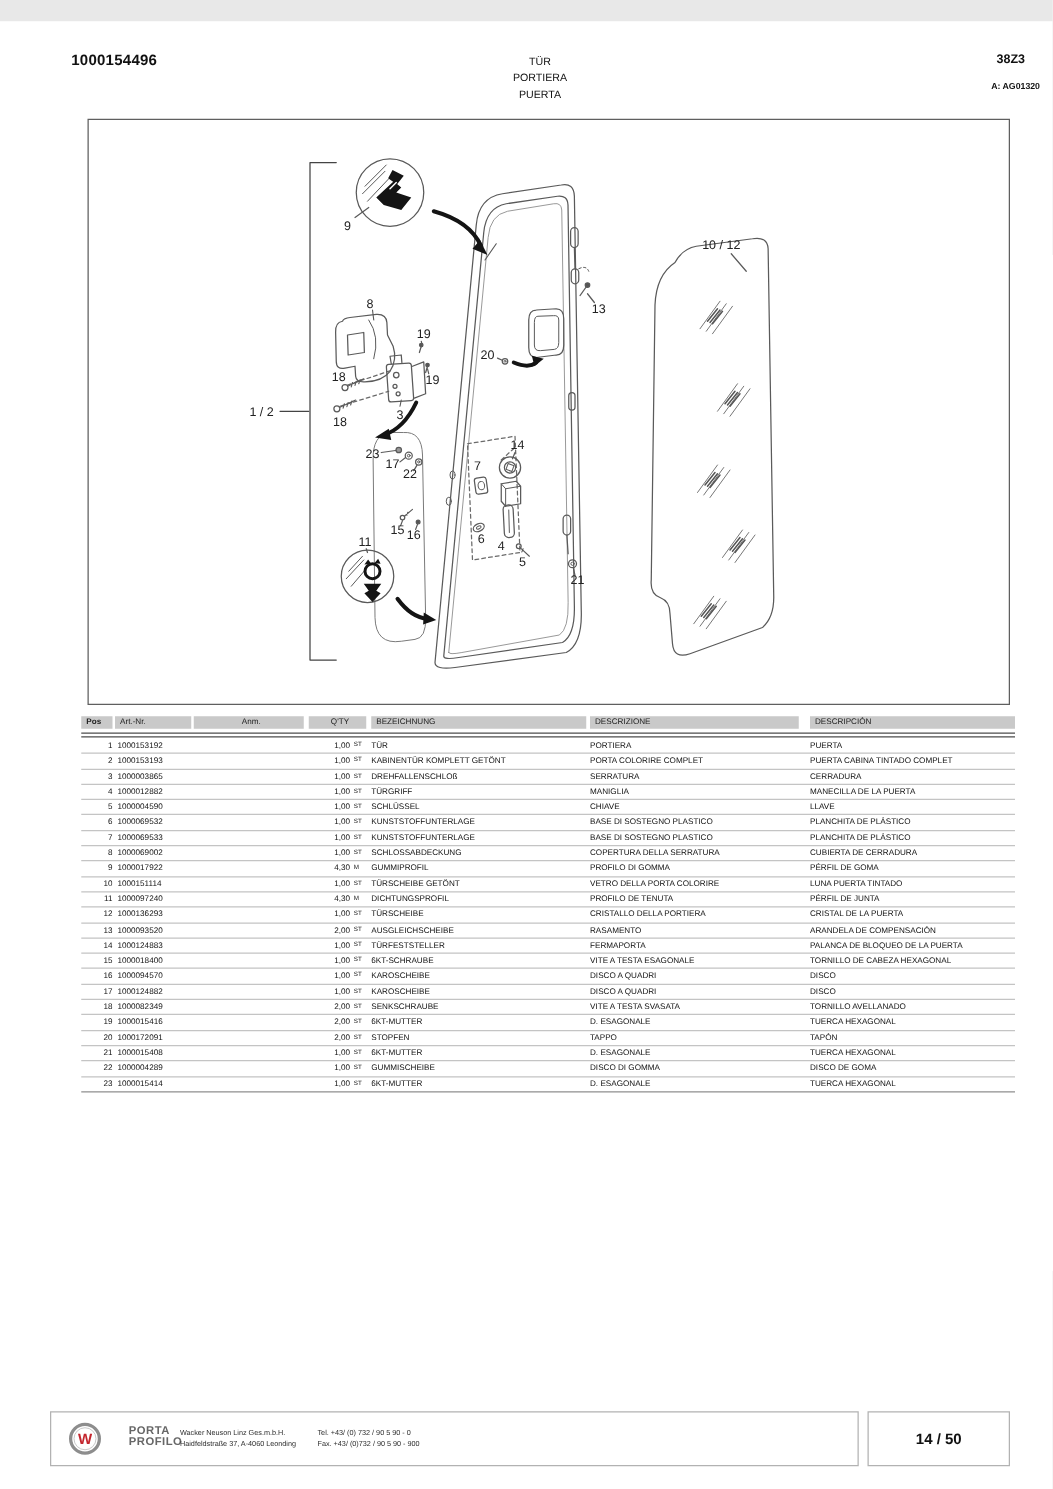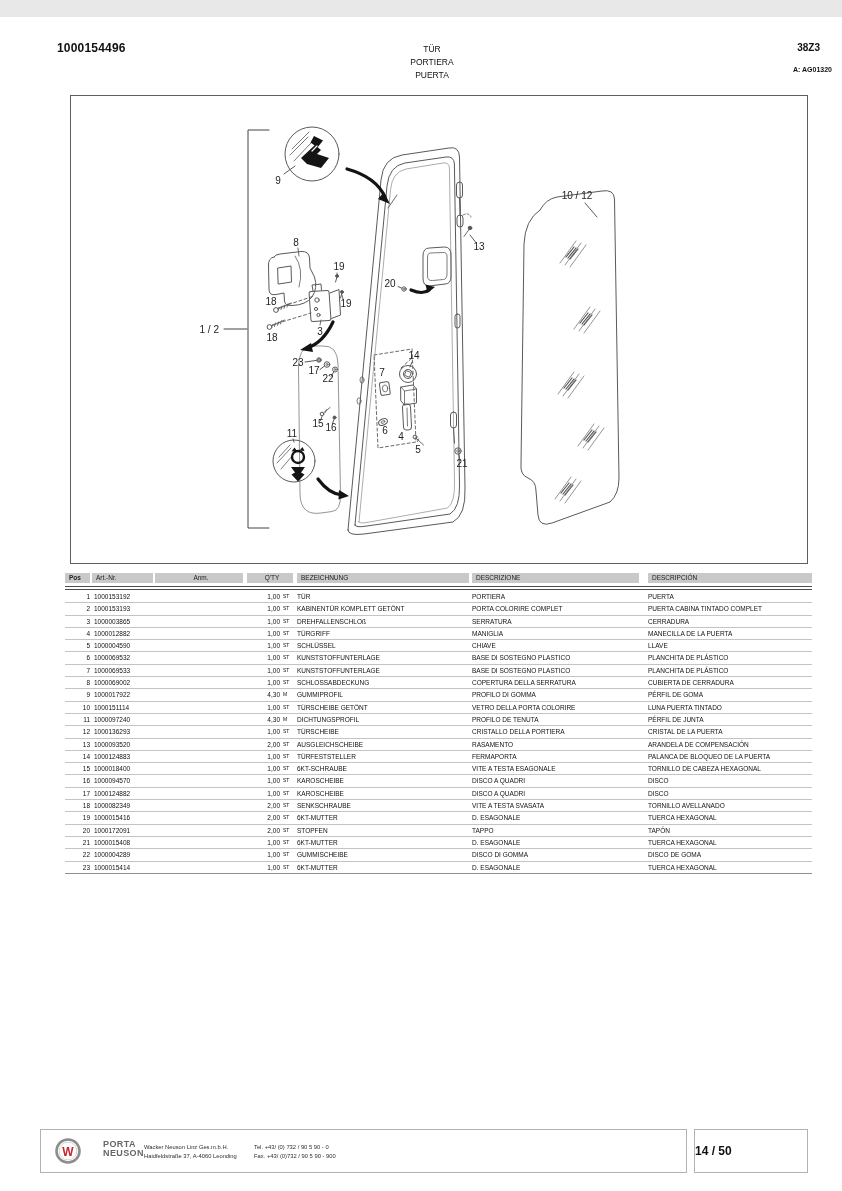--- a/index.html
+++ b/index.html
@@ -38,21 +38,21 @@
   .t-it{left:407px;width:167px;}
   .t-es{left:583px;width:164px;}
   
   .footer-main{position:absolute;left:40px;top:1112px;width:645px;height:42px;border:1px solid #b2b2b2;}
   .footer-logo{position:absolute;left:10px;top:6px;}
   .brand{position:absolute;left:62px;top:10px;font-size:9px;font-weight:bold;color:#676767;
          line-height:8.5px;letter-spacing:.4px;}
   .company{position:absolute;left:103px;top:13px;font-size:5.8px;line-height:9px;color:#2e2e2e;}
   .contact{position:absolute;left:213px;top:13px;font-size:5.8px;line-height:9px;color:#2e2e2e;}
   .footer-page{position:absolute;left:694px;top:1112px;width:112px;height:42px;border:1px solid #b2b2b2;
-               text-align:left;line-height:42px;font-size:12px;font-weight:bold;}
+               text-align:center;line-height:42px;font-size:12px;font-weight:bold;}
 </style>
 </head>
 <body>
 
 <div class="page">
 
   <div class="doc-number">1000154496</div>
   <div class="title-block">
     <div>TÜR</div>
     <div>PORTIERA</div>
@@ -556,21 +556,21 @@
   </div>
 
   <div class="footer-main">
     <svg class="footer-logo" width="36" height="30">
       <circle cx="17" cy="15" r="11.5" fill="#ffffff" stroke="#8d8d8d" stroke-width="2.6"></circle>
       <circle cx="17" cy="15" r="8.8" fill="none" stroke="#c9c9c9" stroke-width=".8"></circle>
       <text x="17" y="19.5" text-anchor="middle" font-family="Liberation Sans, sans-serif" font-size="12" font-weight="bold" fill="#c4262e">W</text>
     </svg>
     <div class="brand">
       <div>PORTA</div>
-      <div>NEUSON</div>
+      <div>PROFILO</div>
     </div>
     <div class="company">
       <div>Wacker Neuson Linz  Ges.m.b.H.</div>
       <div>Haidfeldstraße 37, A-4060 Leonding</div>
     </div>
     <div class="contact">
       <div>Tel. +43/ (0) 732 / 90 5 90 - 0</div>
       <div>Fax. +43/ (0)732 / 90 5 90 - 900</div>
     </div>
   </div>

